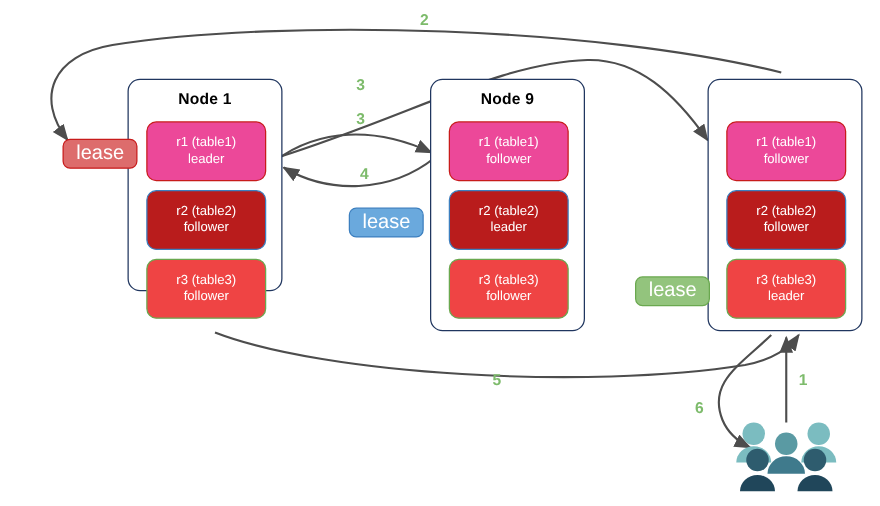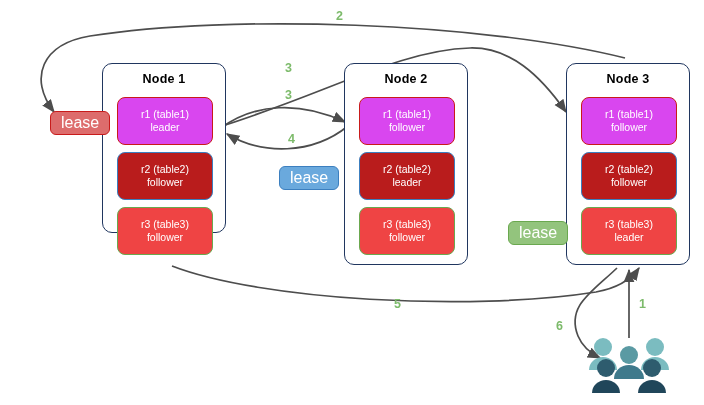--- a/index.html
+++ b/index.html
@@ -40,21 +40,21 @@
     display:flex;
     flex-direction:column;
     align-items:center;
     justify-content:center;
     color:#ffffff;
     font-size:10.5px;
     line-height:13px;
     text-align:center;
   }
   .replica span{display:block;}
-  .r-red{background:#d946ef;border:1.6px solid #c81b1b;}
+  .r-red{background:#ec4899;border:1.6px solid #c81b1b;}
   .r-blue{background:#b91c1c;border:1.6px solid #3c7fbf;}
   .r-green{background:#ef4444;border:1.6px solid #6aa84f;}
 
   .lease{
     position:absolute;
     border-radius:6px;
     box-sizing:border-box;
     color:#ffffff;
     font-size:16px;
     display:flex;
@@ -112,37 +112,36 @@
       <span>r2 (table2)</span>
       <span>follower</span>
     </div>
     <div class="replica r-green" style="top:143px;">
       <span>r3 (table3)</span>
       <span>follower</span>
     </div>
   </div>
 
   <div class="node" style="left:344px;top:63px;width:124px;height:202px;">
-    <div class="node-title">Node 2</div>
+    <div class="node-title">Node 9</div>
     <div class="replica r-red" style="top:33px;">
       <span>r1 (table1)</span>
       <span>follower</span>
     </div>
     <div class="replica r-blue" style="top:88px;">
       <span>r2 (table2)</span>
       <span>leader</span>
     </div>
     <div class="replica r-green" style="top:143px;">
       <span>r3 (table3)</span>
       <span>follower</span>
     </div>
   </div>
 
   <div class="node" style="left:566px;top:63px;width:124px;height:202px;">
-    <div class="node-title">Node 3</div>
     <div class="replica r-red" style="top:33px;">
       <span>r1 (table1)</span>
       <span>follower</span>
     </div>
     <div class="replica r-blue" style="top:88px;">
       <span>r2 (table2)</span>
       <span>follower</span>
     </div>
     <div class="replica r-green" style="top:143px;">
       <span>r3 (table3)</span>

